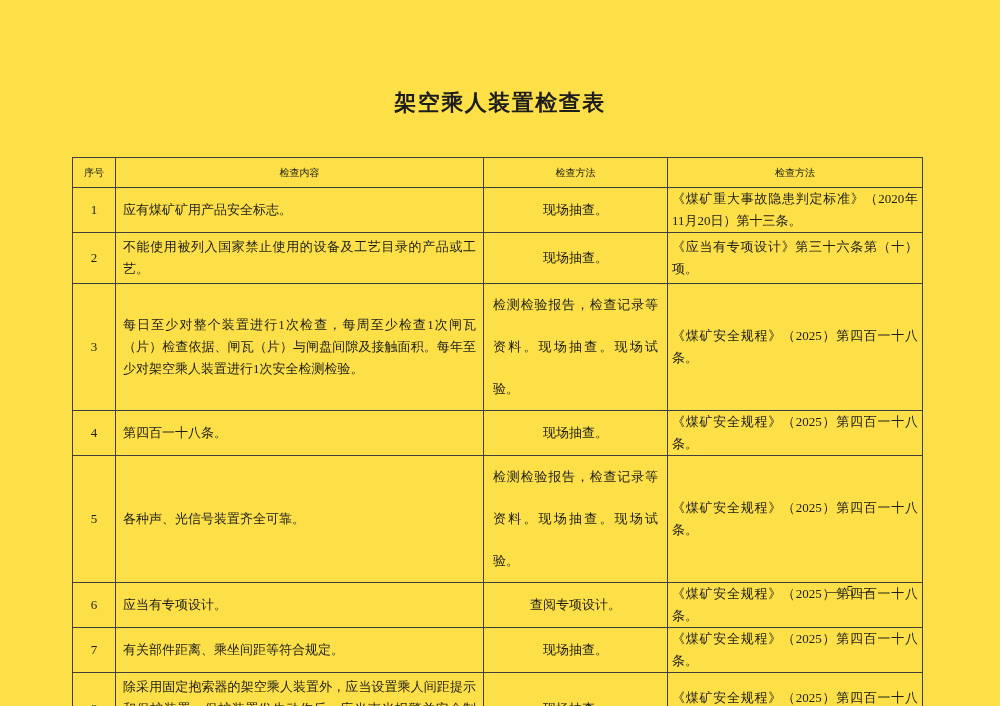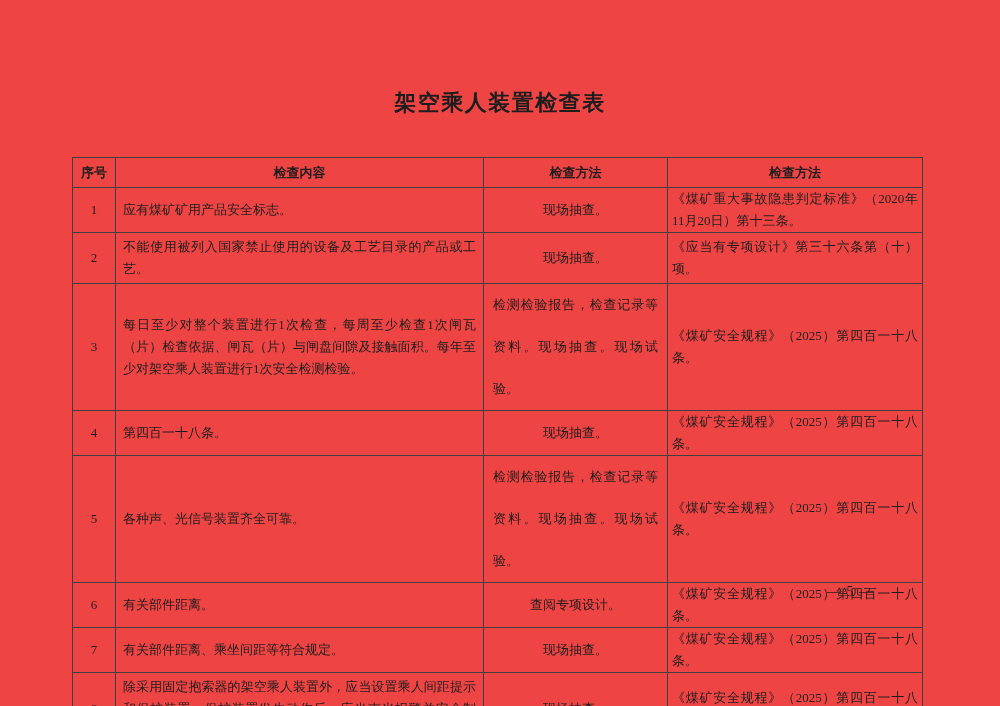--- a/index.html
+++ b/index.html
@@ -5,21 +5,21 @@
   * { margin: 0; padding: 0; box-sizing: border-box; }
   html, body { background: #ffffff; }
   body {
     width: 1000px; height: 706px;
     position: relative;
     font-family: "Liberation Serif", "DejaVu Serif", serif;
     color: #1d1d1d;
   }
   .page {
     position: absolute; inset: 0;
-    background: #ef4444;
+    background: #fde047;
     overflow: hidden;
   }
   .doc-title {
     position: absolute;
     top: 88px; left: 0;
     width: 100%;
     text-align: center;
     font-size: 22px;
     font-weight: 700;
     letter-spacing: 1.5px;
@@ -34,23 +34,23 @@
   }
   .inspection th, .inspection td {
     border: 1px solid #3f3f3f;
     vertical-align: middle;
     line-height: 22px;
     overflow: hidden;
   }
   .inspection tbody tr:last-child th,
   .inspection tbody tr:last-child td { border-bottom-width: 2px; }
   .inspection th {
-    font-weight: 700;
+    font-weight: 400;
     text-align: center;
-    font-size: 13px;
+    font-size: 10px;
   }
   .c-no { text-align: center; }
   .c-content {
     text-align: justify;
     padding: 3px 7px;
   }
   .c-method { text-align: center; padding: 0 4px; }
   .c-method.wrapleft {
     text-align: justify;
     padding: 0 9px;
@@ -125,21 +125,21 @@
         <td class="c-basis">《煤矿安全规程》（2025）第四百一十八条。</td>
       </tr>
       <tr class="tr-4">
         <td class="c-no">5</td>
         <td class="c-content">各种声、光信号装置齐全可靠。</td>
         <td class="c-method wrapleft">检测检验报告，检查记录等资料。现场抽查。现场试验。</td>
         <td class="c-basis">《煤矿安全规程》（2025）第四百一十八条。</td>
       </tr>
       <tr class="tr-5">
         <td class="c-no">6</td>
-        <td class="c-content">有关部件距离。</td>
+        <td class="c-content">应当有专项设计。</td>
         <td class="c-method">查阅专项设计。</td>
         <td class="c-basis">《煤矿安全规程》（2025）第四百一十八条。</td>
       </tr>
       <tr class="tr-6">
         <td class="c-no">7</td>
         <td class="c-content">有关部件距离、乘坐间距等符合规定。</td>
         <td class="c-method">现场抽查。</td>
         <td class="c-basis">《煤矿安全规程》（2025）第四百一十八条。</td>
       </tr>
       <tr class="tr-7">

